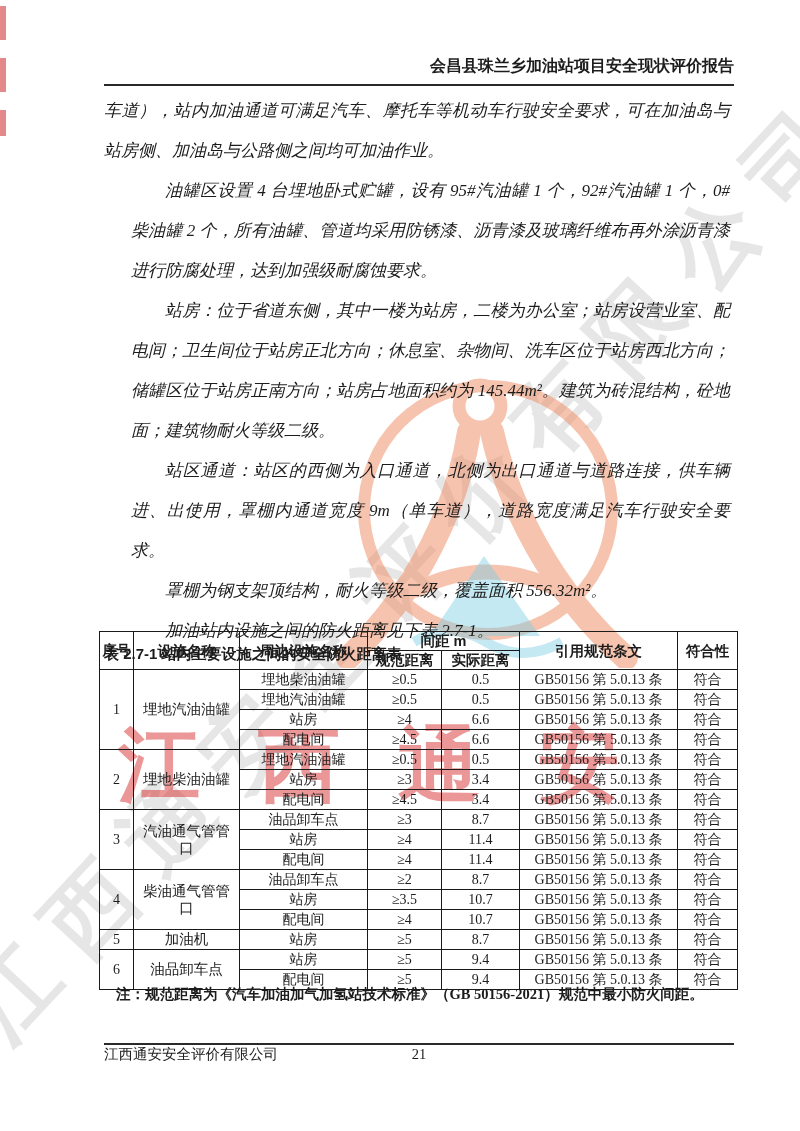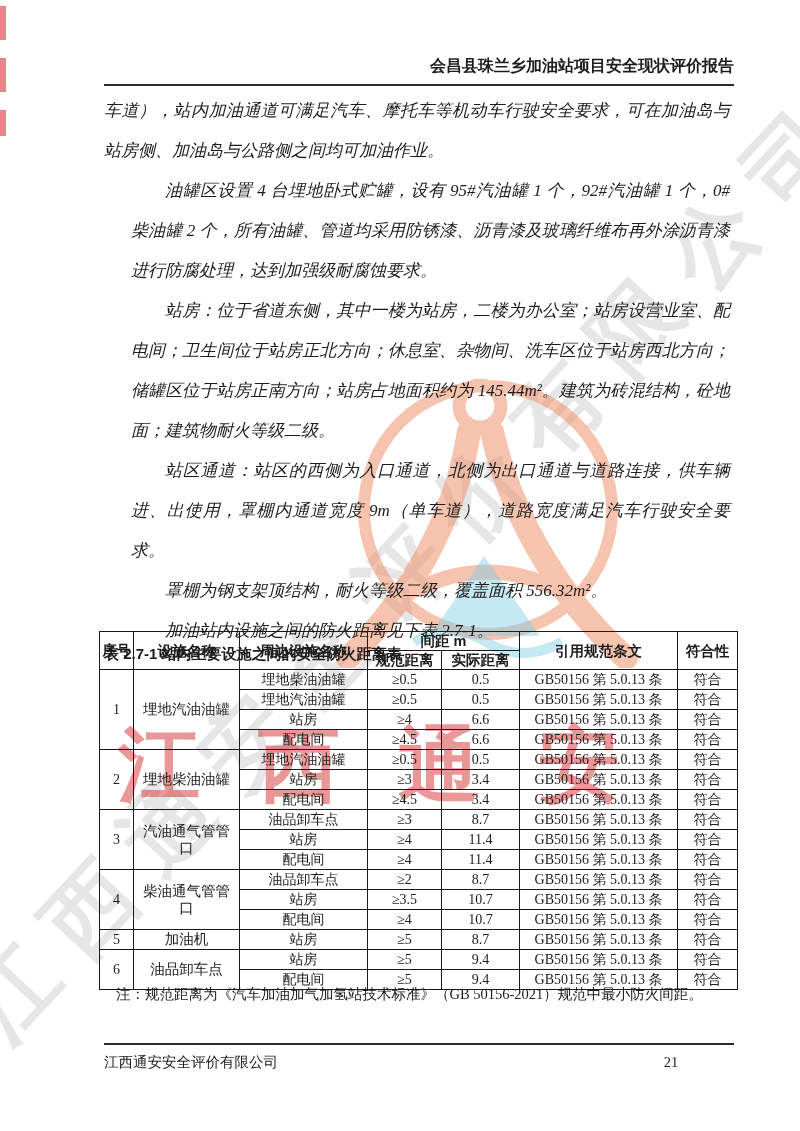--- a/index.html
+++ b/index.html
@@ -94,28 +94,28 @@
   .fire-table .col-act  { width: 78px; }
   .fire-table .col-ref  { width: 158px; }
   .fire-table .col-cf   { width: 60px; }
   .fire-table th.h-seq  { font-size: 14px; }
   .fire-table td.fac-cell { font-size: 14.5px; }
 
   
   .table-note {
     position: absolute; top: 985px; left: 116px; width: 620px;
     font-size: 14.5px;
+    font-weight: bold;
   }
 
   
   .page-footer {
     position: absolute; top: 1043px; left: 104px; width: 630px;
     border-top: 2px solid #2a2a2a;
-    padding-top: 8px;
-    display: flex; justify-content: space-between; align-items: baseline;
+    display: flex; align-items: baseline;
     font-size: 14.5px;
   }
   .page-footer .f-left   { width: 40%; text-align: left; }
   .page-footer .f-center { width: 20%; text-align: center; }
   .page-footer .f-right  { width: 40%; text-align: right; }
 </style>
 </head>
 <body>
 
 <div class="watermark-layer">

